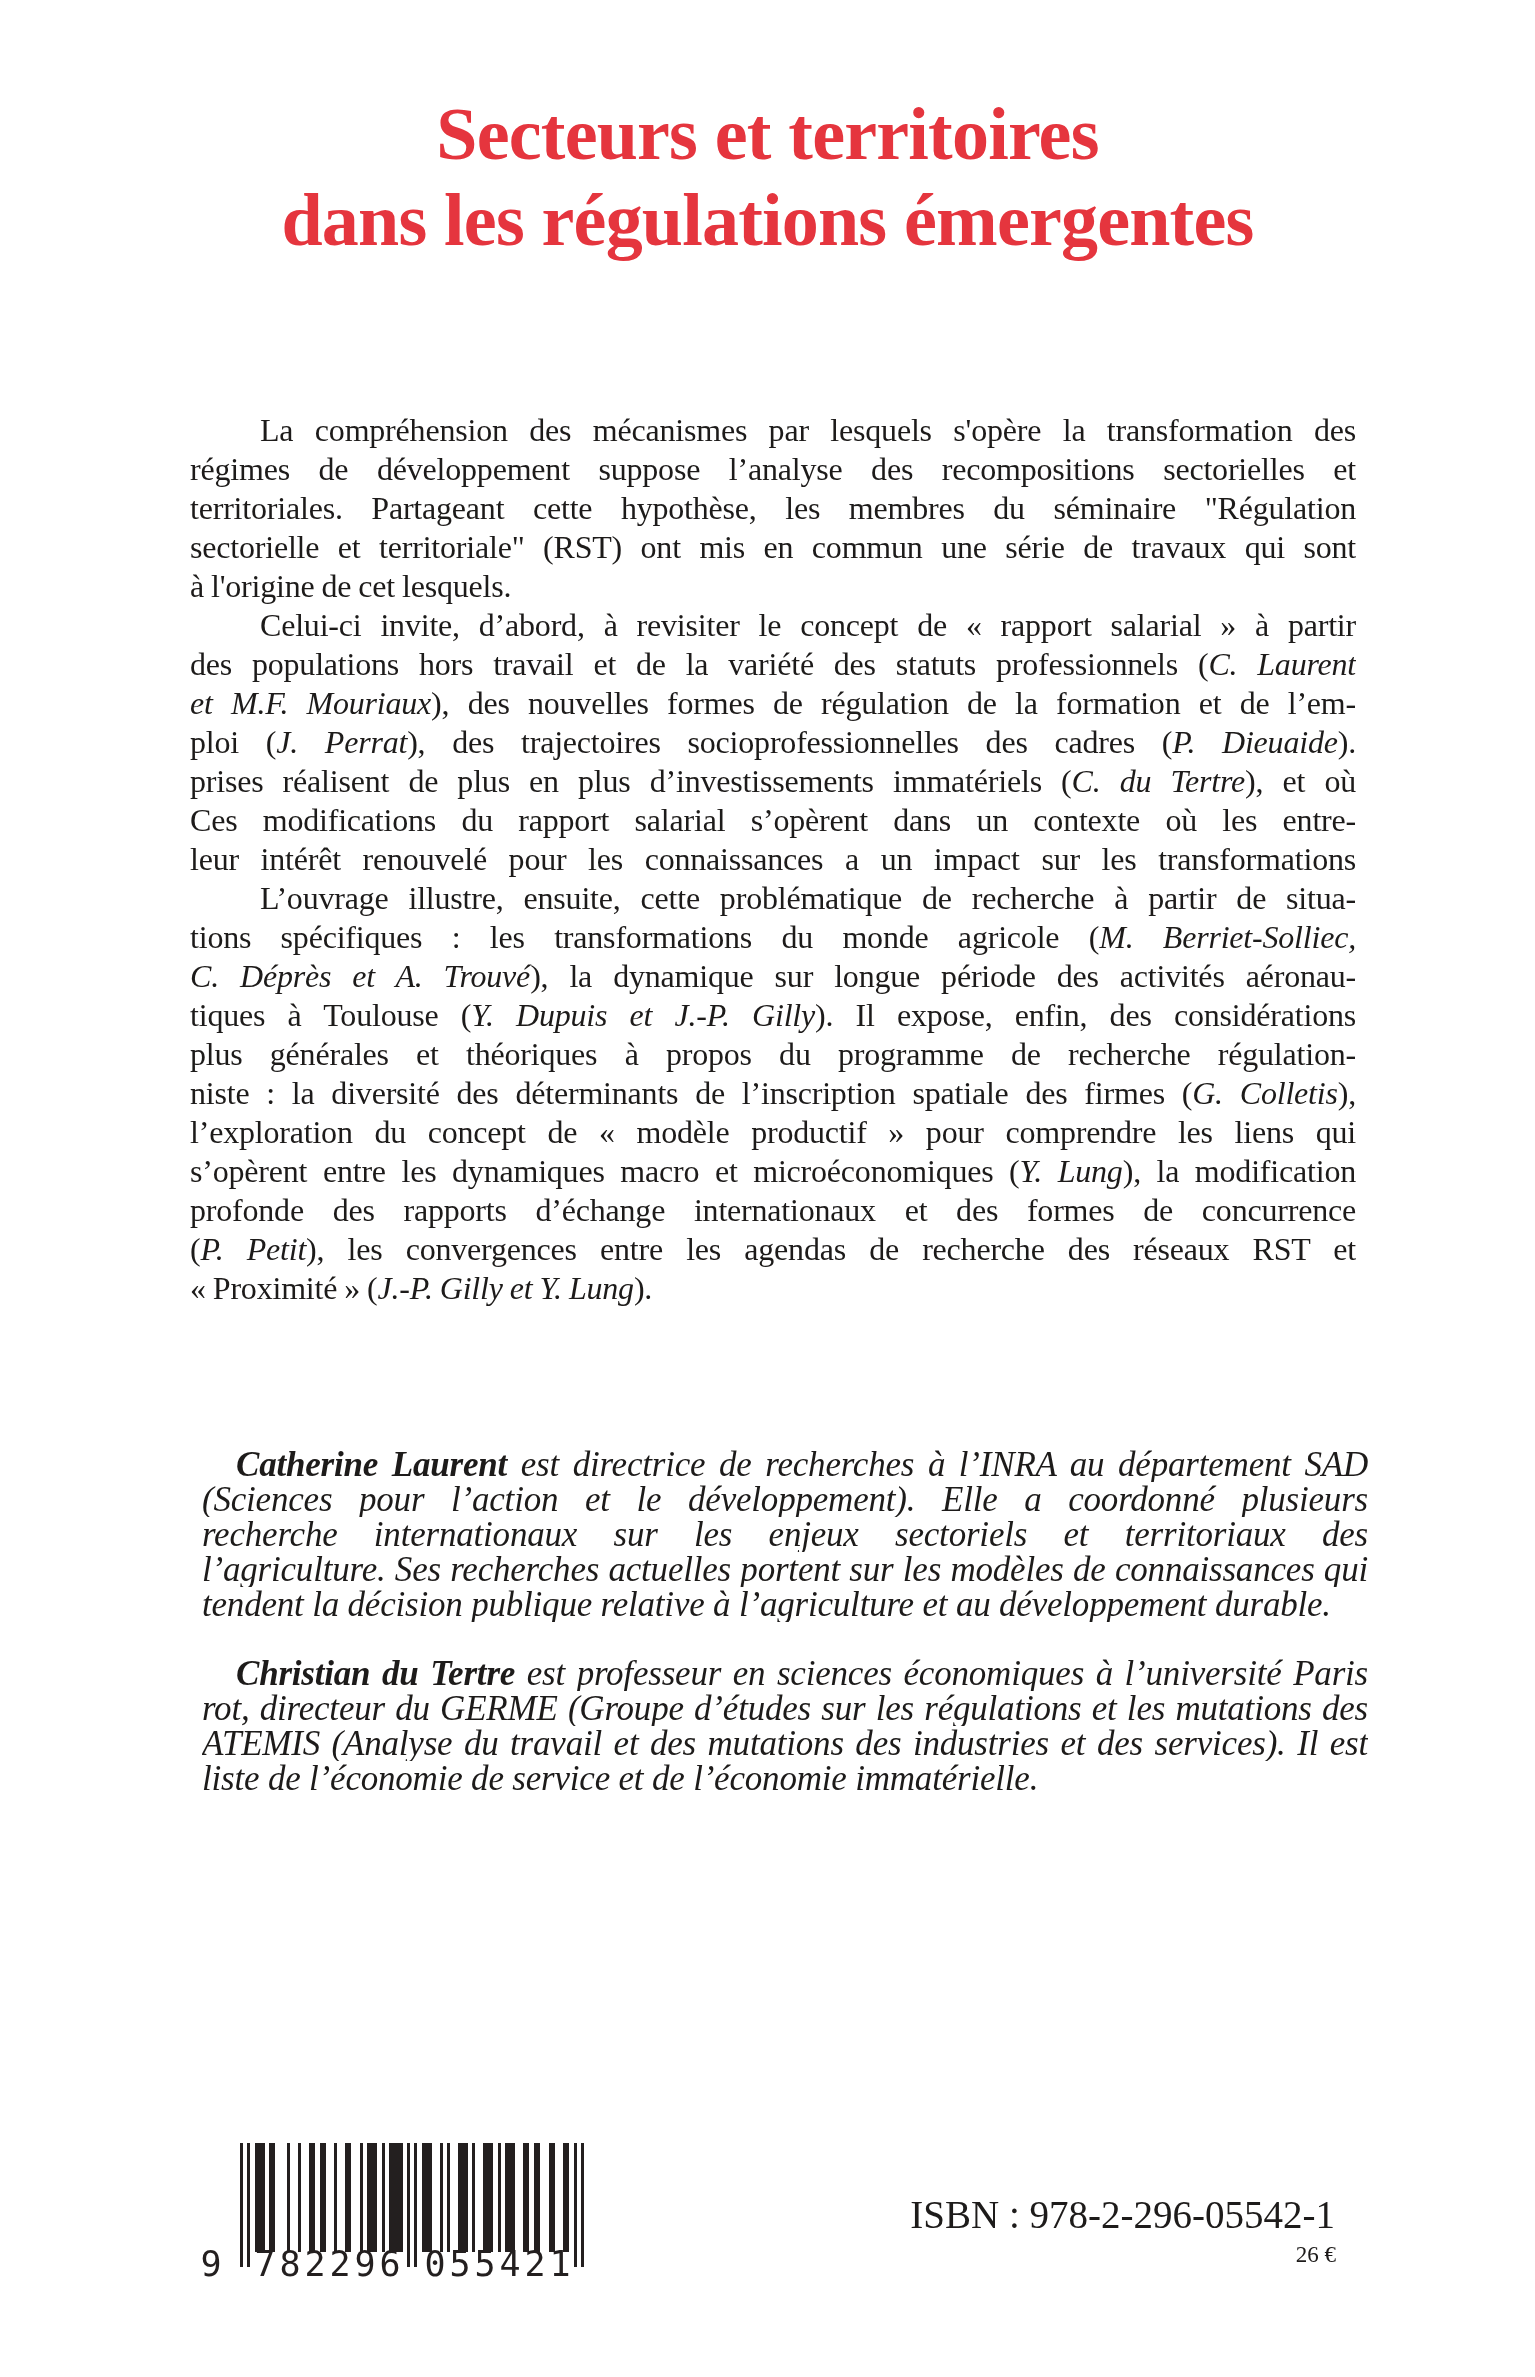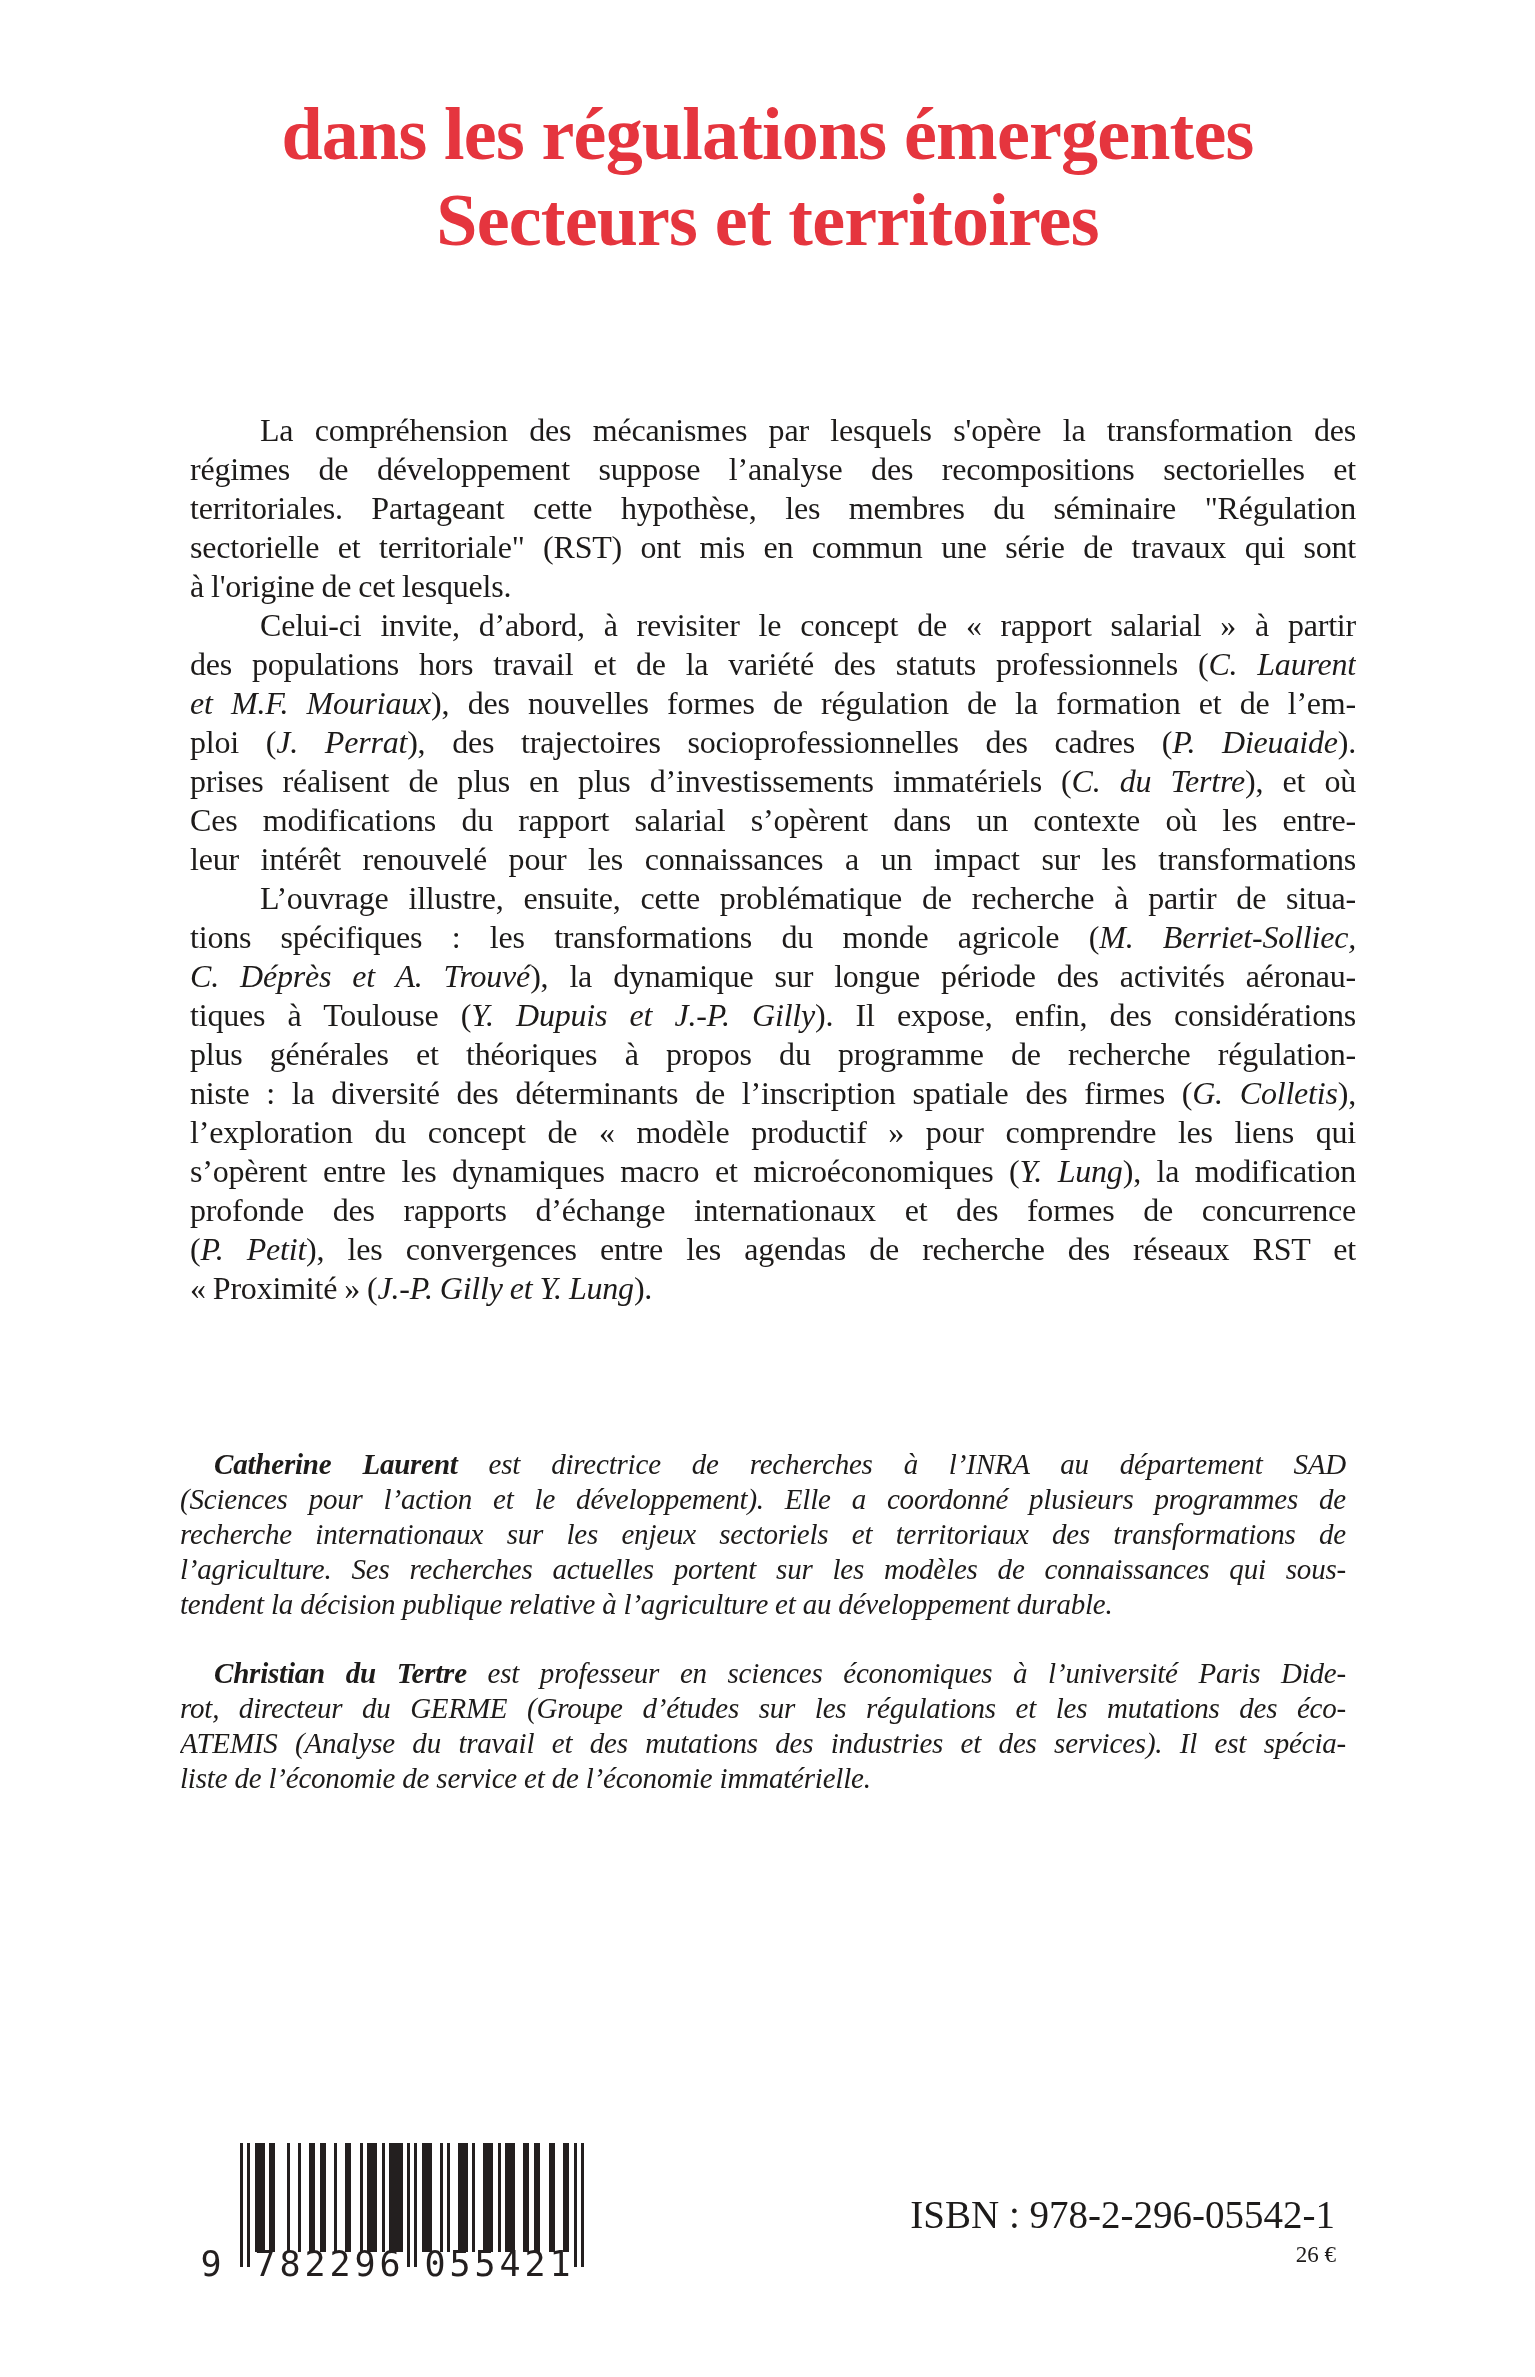--- a/index.html
+++ b/index.html
@@ -2,22 +2,22 @@
 <html style="font-size:13.4px"><head>
 <meta charset="utf-8">
 <style>
   html,body{margin:0;padding:0;background:#888;}
   .page{position:relative;width:1535px;height:2377px;background:#ffffff;
         font-family:"Liberation Serif",serif;color:#1d1b1a;overflow:hidden;margin:0 auto;}
   .book-title{position:absolute;left:0;right:0;top:91px;text-align:center;
         font-weight:bold;font-size:74px;line-height:86px;letter-spacing:-0.8px;}
   .synopsis{position:absolute;left:190px;width:1166px;top:411px;
         font-size:32px;line-height:39px;letter-spacing:-0.2px;word-spacing:-0.8px;}
-  .bios{position:absolute;left:180px;width:1166px;top:1447px;
-        font-size:29px;line-height:35px;letter-spacing:-0.2px;}
+  .bios{position:absolute;left:202px;width:1166px;top:1447px;
+        font-size:35px;line-height:35px;letter-spacing:-0.2px;}
   .tline{text-align:justify;overflow:hidden;}
   .synopsis .tline{height:39px;}
   .bios .tline{height:35px;}
   .tline::after{content:"";display:inline-block;width:100%;}
   .tline.lastline{text-align:left;}
   .tline.lastline::after{content:none;}
   .synopsis .tline.first{text-indent:70px;}
   .bios .tline.first{text-indent:34px;}
   .r-n{font-style:normal;}
   .r-i{font-style:italic;}
@@ -34,22 +34,22 @@
   .bc-right{left:181px;width:153px;}
   .isbn{position:absolute;right:200px;top:2195px;font-size:39px;line-height:1;text-align:right;}
   .price{position:absolute;right:199px;top:2243px;font-size:23px;line-height:1;text-align:right;}
 </style>
 </head>
 <body>
 
 <div class="page">
 
   <div class="book-title" style="color: rgb(229, 53, 62);">
+    <div>Secteurs et territoires</div>
     <div>dans les régulations émergentes</div>
-    <div>Secteurs et territoires</div>
   </div>
 
   <div class="synopsis">
       <div class="tline first"><span class="r-n">La compréhension des mécanismes par lesquels s'opère la transformation des</span></div>
       <div class="tline"><span class="r-n">régimes de développement suppose l’analyse des recompositions sectorielles et</span></div>
       <div class="tline"><span class="r-n">territoriales. Partageant cette hypothèse, les membres du séminaire "Régulation</span></div>
       <div class="tline"><span class="r-n">sectorielle et territoriale" (RST) ont mis en commun une série de travaux qui sont</span></div>
       <div class="tline lastline"><span class="r-n">à l'origine de cet lesquels.</span></div>
       <div class="tline first"><span class="r-n">Celui-ci invite, d’abord, à revisiter le concept de « rapport salarial » à partir</span></div>
       <div class="tline"><span class="r-n">des populations hors travail et de la variété des statuts professionnels (</span><span class="r-i">C.  Laurent</span></div>

